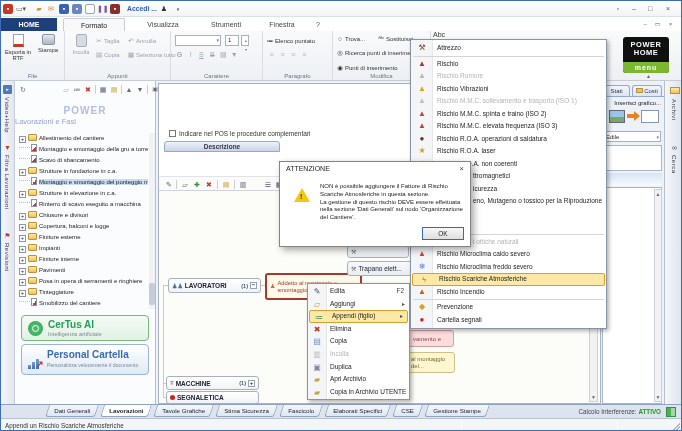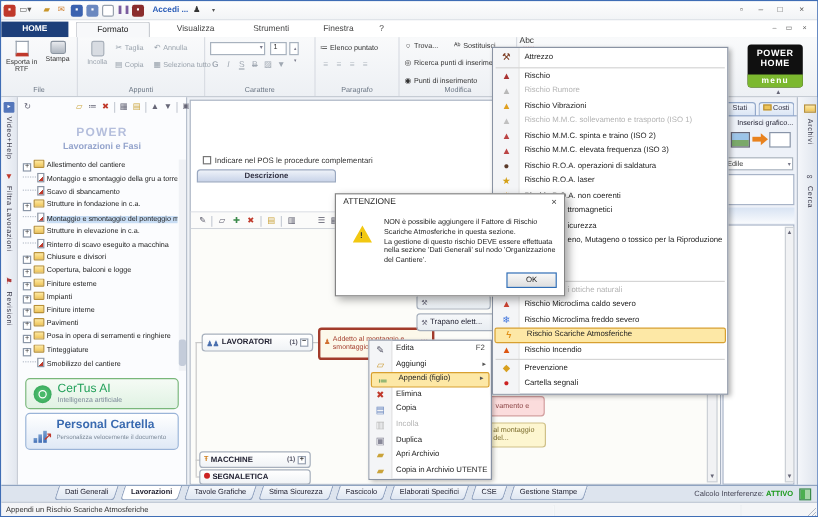--- a/index.html
+++ b/index.html
@@ -39,34 +39,34 @@
   
   .lstrip{position:absolute;left:0;top:80px;width:14px;height:323px;background:linear-gradient(90deg,#f4f6fa,#e2e7ef);border-right:1px solid #c8cdd6}
   .vtext{position:absolute;left:3px;writing-mode:vertical-rl;font-size:6px;color:#334;letter-spacing:.5px;white-space:nowrap}
   .vico{position:absolute;left:2px;width:9px;height:9px;font-size:7px;line-height:9px;text-align:center}
   .rstrip{position:absolute;left:663px;top:80px;width:19px;height:323px;background:linear-gradient(90deg,#f4f6fa,#dde3ec);border-left:1px solid #b6bfcc}
   .sidebar{position:absolute;left:14px;top:80px;width:141px;height:323px;background:#fbfcfe;border-right:1px solid #b6bfcc}
   .sbtool{position:absolute;left:0;top:2px;width:100%;height:14px}
   .sbtico{position:absolute;top:1px;width:10px;height:11px;font-size:7px;line-height:11px;text-align:center;color:#667}
   .vsep{position:absolute;top:2px;width:1px;height:9px;background:#c9ced6}
   .elenco1{position:absolute;left:0;top:24px;width:100%;text-align:center;font-weight:bold;font-size:10px;color:#b4bedc;letter-spacing:1px}
-  .elenco2{position:absolute;left:0;top:36px;width:100%;text-align:center;font-weight:bold;font-size:7.5px;color:#93a3cc}
+  .elenco2{position:absolute;left:0;top:36px;width:100%;text-align:left;font-weight:normal;font-size:7.5px;color:#93a3cc}
   .tree{position:absolute;left:2px;top:52px;right:7px}
   .trow{height:11px;line-height:11px;white-space:nowrap;overflow:hidden;font-size:6px;color:#222}
   .exp{display:inline-block;width:7px;height:7px;border:1px solid #8b97a8;background:#fff;font-size:6px;line-height:5px;text-align:center;color:#333;vertical-align:-1px;margin:0 2px 0 2px}
   .fold{display:inline-block;width:9px;height:7px;background:linear-gradient(#ffe9a0,#edc45a);border:1px solid #b8913a;border-radius:1px;vertical-align:-1px;margin-right:2px}
   .docico{display:inline-block;width:6px;height:8px;background:linear-gradient(135deg,#fff 60%,#c0392b 60%);border:1px solid #8a94a4;vertical-align:-1px;margin:0 2px 0 1px}
   .leafpad{display:inline-block;width:11px;border-bottom:1px dotted #b8c0cc;height:1px;vertical-align:3px;margin-left:2px}
   .trow.sel .tlabel{background:#c8ddf4}
   .sbscroll{position:absolute;right:0;top:52px;width:6px;height:176px;background:#f0f2f6}
   .sbthumb{position:absolute;right:0;top:150px;width:6px;height:22px;background:#c4ccda;border-radius:2px}
   .aibox{position:absolute;left:6px;top:234px;width:128px;height:26px;border:1px solid #79b77a;border-radius:4px;background:linear-gradient(#f5fbf5,#e0f2e3)}
   .aicircle{position:absolute;left:6px;top:5px;width:15px;height:15px;border-radius:50%;background:radial-gradient(circle,#49b96a 40%,#2f9e54)}
   .aicircle i{position:absolute;left:4px;top:4px;width:7px;height:7px;border:1.5px solid #fff;border-radius:50%}
-  .aititle{position:absolute;left:26px;top:3px;font-size:10px;font-weight:normal;color:#22a05a}
+  .aititle{position:absolute;left:26px;top:3px;font-size:10px;font-weight:bold;color:#22a05a}
   .aisub{position:absolute;left:26px;top:15px;font-size:5.8px;color:#7c8a99}
   .ptbox{position:absolute;left:6px;top:263px;width:128px;height:31px;border:1px solid #9ab4d8;border-radius:4px;background:linear-gradient(#ffffff,#dfe9f6)}
   .ptbars{position:absolute;left:6px;top:12px;width:14px;height:12px}
   .ptbars b{position:absolute;bottom:0;width:3px;background:linear-gradient(#7aa0d0,#3f6db5)}
   .ptarrow{position:absolute;left:8px;top:2px;font-size:9px;color:#c0392b;font-weight:bold}
   .pttitle{position:absolute;left:25px;top:4px;font-size:10px;font-weight:bold;color:#3a6ab0}
   .ptsub{position:absolute;left:25px;top:17px;font-size:5.2px;color:#7c8a99}
   
   .docpanel{position:absolute;left:157px;top:82px;width:443px;height:321px;background:#fff;border:1px solid #a8b2c2}
   .doctitle{position:absolute;left:0;top:0;width:100%;height:13px;background:linear-gradient(#7e89b8,#9ca6cd);color:#fff;font-weight:bold;font-size:8px;line-height:13px;padding-left:5px}

